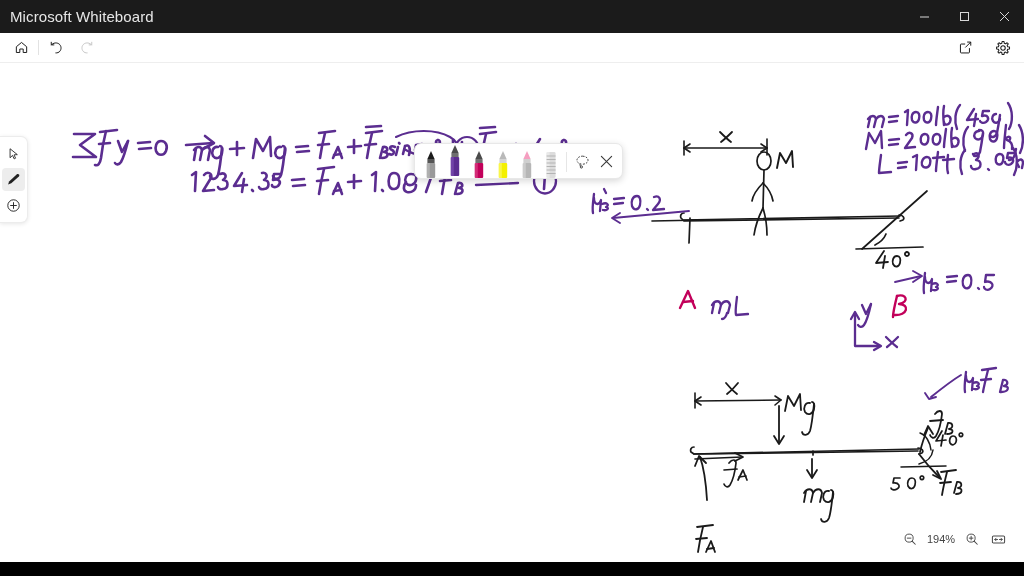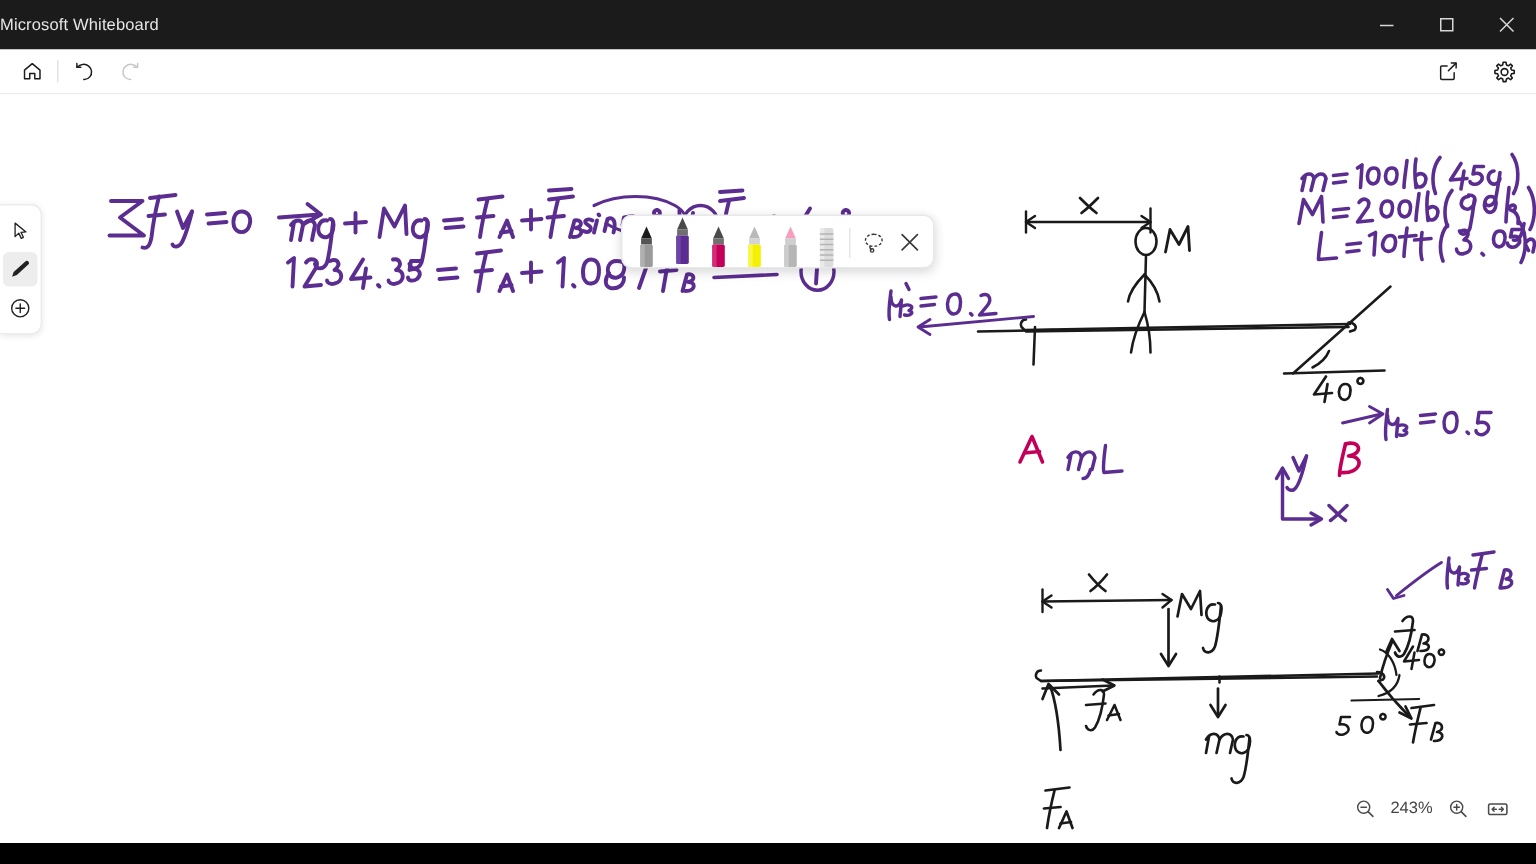--- a/index.html
+++ b/index.html
@@ -28,21 +28,22 @@
     top: 0; left: 0;
     width: 1024px;
     height: 33px;
     background: #1b1b1b;
     display: flex;
     align-items: center;
     box-sizing: border-box;
   }
   .titlebar-text {
     color: #e6e6e6;
-    font-size: 11px;
+    font-size: 15px;
+    padding-left: 10px;
     letter-spacing: .1px;
     user-select: none;
   }
   .win-controls {
     position: absolute;
     right: 0; top: 0;
     height: 33px;
     display: flex;
   }
   .win-btn {
@@ -822,21 +823,21 @@
     </div>
 
     <div class="zoombar">
       <div class="zoom-btn">
         <svg width="14" height="14" viewBox="0 0 16 16">
           <circle cx="7" cy="7" r="4.6" fill="none" stroke="currentColor" stroke-width="1.1"></circle>
           <path d="M10.4 10.4 L14 14" stroke="currentColor" stroke-width="1.2" stroke-linecap="round"></path>
           <path d="M4.9 7 L9.1 7" stroke="currentColor" stroke-width="1.1" stroke-linecap="round"></path>
         </svg>
       </div>
-      <div class="zoom-level">243%</div>
+      <div class="zoom-level">194%</div>
       <div class="zoom-btn">
         <svg width="14" height="14" viewBox="0 0 16 16">
           <circle cx="7" cy="7" r="4.6" fill="none" stroke="currentColor" stroke-width="1.1"></circle>
           <path d="M10.4 10.4 L14 14" stroke="currentColor" stroke-width="1.2" stroke-linecap="round"></path>
           <path d="M4.9 7 L9.1 7 M7 4.9 L7 9.1" stroke="currentColor" stroke-width="1.1" stroke-linecap="round"></path>
         </svg>
       </div>
       <div class="zoom-btn">
         <svg width="15" height="15" viewBox="0 0 16 16">
           <rect x="1.5" y="4.2" width="13" height="7.6" rx="1.2" fill="none" stroke="currentColor" stroke-width="1.1"></rect>

